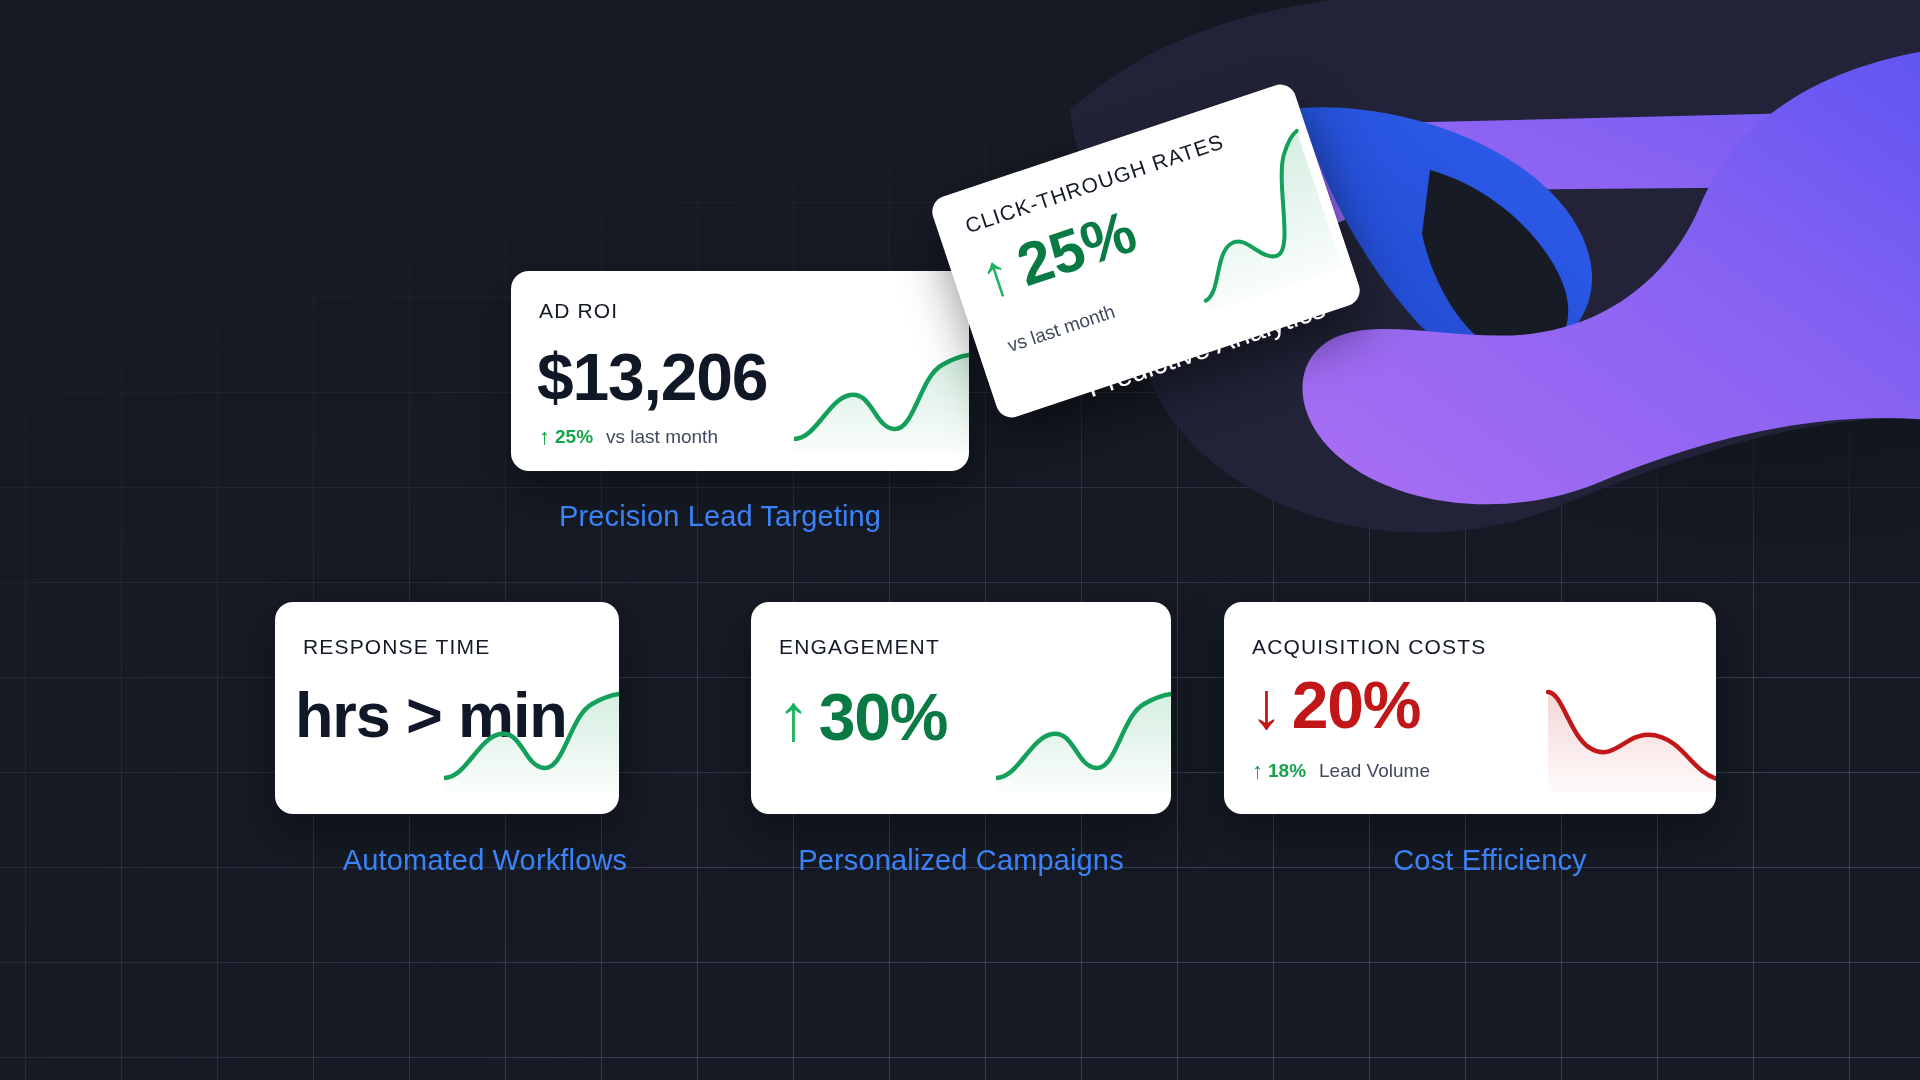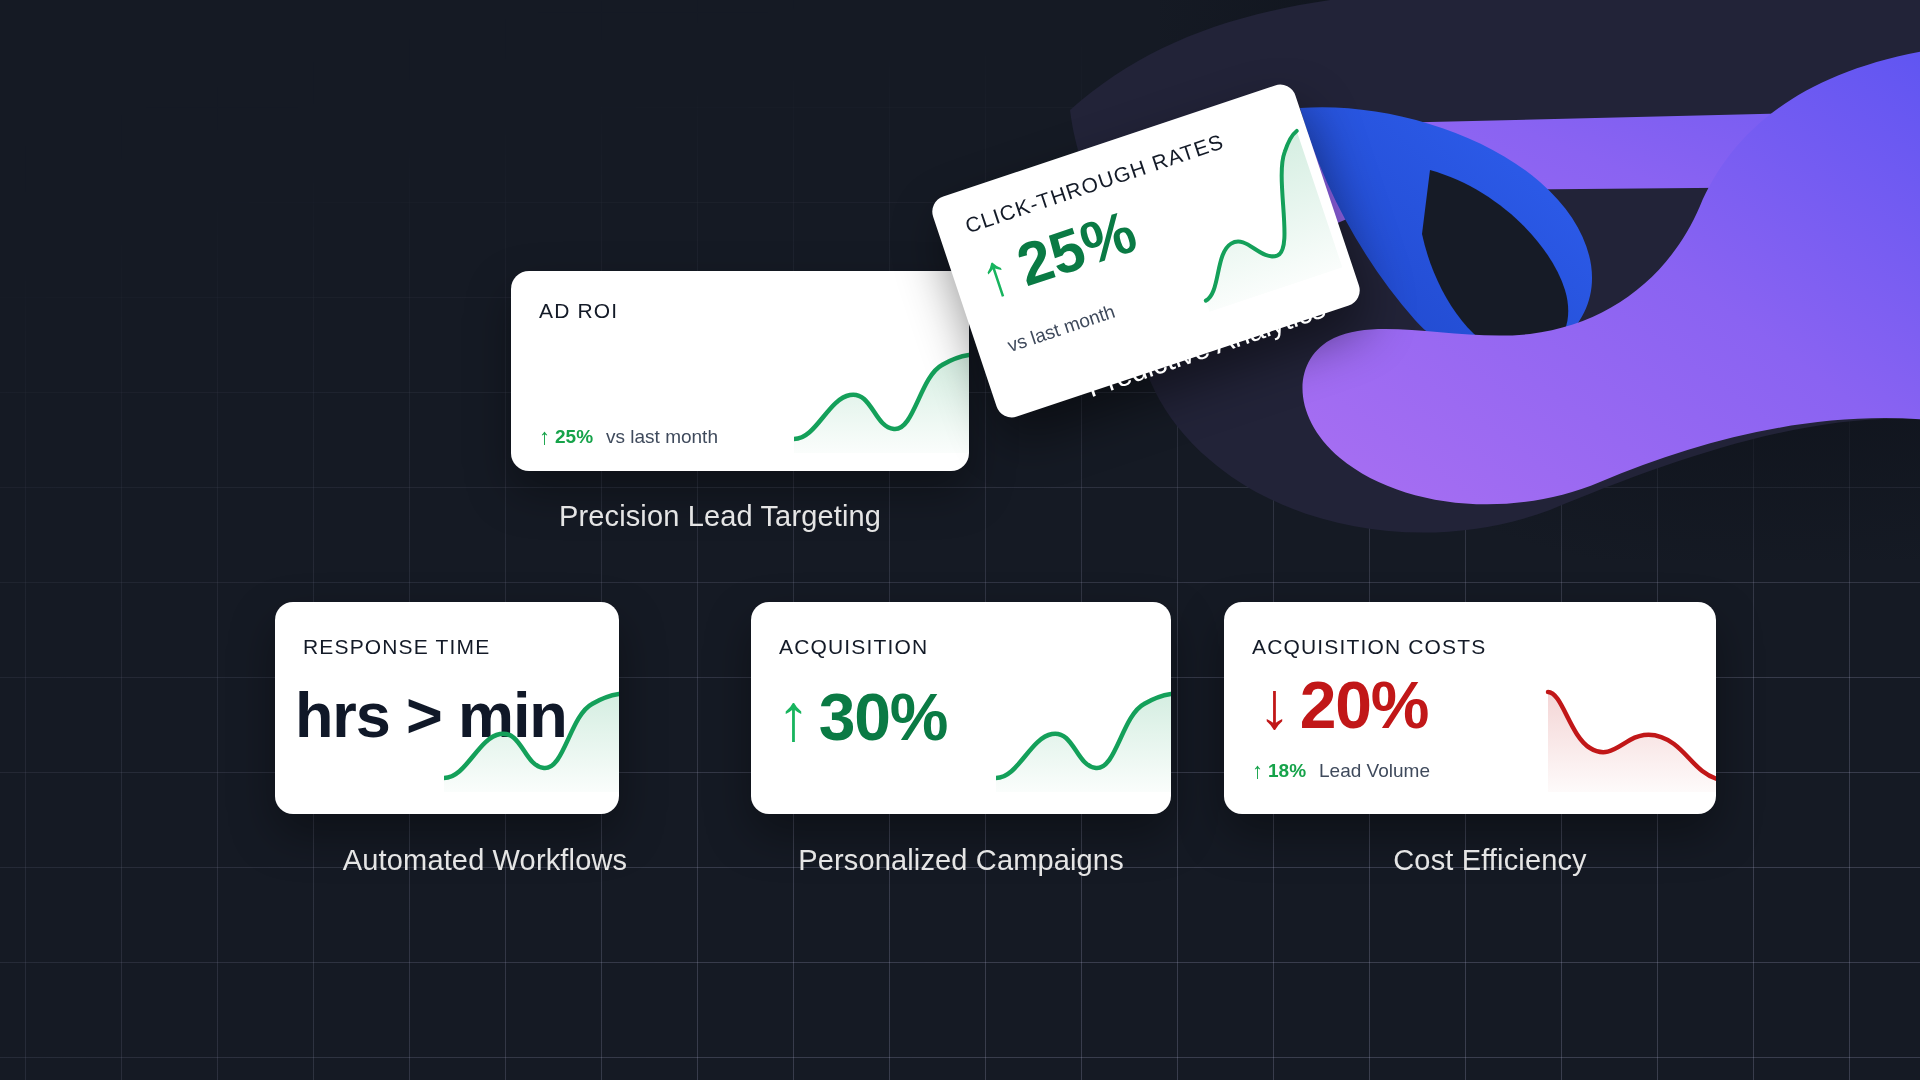--- a/index.html
+++ b/index.html
@@ -56,21 +56,21 @@
   .card-value {
     position: absolute;
     font-size: 66px;
     font-weight: 700;
     color: #101828;
     letter-spacing: -0.018em;
     white-space: nowrap;
     line-height: 1;
   }
   .card-value.green { color: #0a7a44; }
-  .card-value.red   { color: #c11718; margin-left: 8px; }
+  .card-value.red   { color: #c11718; }
   .value-arrow {
     display: inline-block;
     vertical-align: baseline;
     margin-right: 10px;
     font-weight: 700;
   }
   .arrow-up-big   { color: #18b45e; }
   .arrow-down-big { color: #c11718; }
 
   .card-foot {
@@ -82,21 +82,21 @@
   .foot-arrow { color: #16a34a; font-size: 22px; line-height:1; margin-right: 5px; font-weight: 700;}
   .foot-pct   { color: #16a34a; font-weight: 600; margin-right: 13px; }
   .foot-note  { color: #3f4a5c; }
 
   .spark { position: absolute; }
   .spark svg { display:block; }
 
   
   .caption {
     position: absolute;
-    color: #e5e5e5;
+    color: #3b82f6;
     font-size: 29px;
     letter-spacing: 0.005em;
     white-space: nowrap;
     text-align: center;
   }
 
   
   .tilted {
     position: absolute;
     left: 955px; top: 135px;
@@ -176,20 +176,21 @@
                C 600 530, 490 518, 430 468
                C 380 426, 382 368, 424 348
                C 470 326, 548 352, 620 344
                C 700 334, 760 286, 790 216
                C 818 150, 880 84, 1020 60 Z"></path>
     </svg>
   </div>
 
   <div class="card" style="left:511px; top:271px; width:418px; height:200px;padding-left:40px;">
     <div class="card-label" style="left:28px; top:28px;">AD ROI</div>
+    <div class="card-value" style="left:26px; top:73px;">$13,206</div>
     <div class="spark" style="right:0px; bottom:18px; width:175px; height:110px;">
       <svg width="175" height="110" viewBox="0 0 175 110">
         <defs>
           <linearGradient id="fillG1" x1="0" y1="0" x2="0" y2="1">
             <stop offset="0%" stop-color="#14a05a" stop-opacity="0.18"></stop>
             <stop offset="100%" stop-color="#14a05a" stop-opacity="0.02"></stop>
           </linearGradient>
         </defs>
         <path d="M0 96 C 22 96, 34 56, 56 52 C 78 48, 80 84, 100 86 C 120 88, 126 34, 148 22 C 160 15, 168 13, 175 12 L175 110 L0 110 Z" fill="url(#fillG1)"></path>
         <path d="M0 96 C 22 96, 34 56, 56 52 C 78 48, 80 84, 100 86 C 120 88, 126 34, 148 22 C 160 15, 168 13, 175 12" fill="none" stroke="#14a05a" stroke-width="4.5" stroke-linecap="round"></path>
@@ -236,21 +237,21 @@
           </linearGradient>
         </defs>
         <path d="M0 96 C 22 96, 34 56, 56 52 C 78 48, 80 84, 100 86 C 120 88, 126 34, 148 22 C 160 15, 168 13, 175 12 L175 110 L0 110 Z" fill="url(#fillG3)"></path>
         <path d="M0 96 C 22 96, 34 56, 56 52 C 78 48, 80 84, 100 86 C 120 88, 126 34, 148 22 C 160 15, 168 13, 175 12" fill="none" stroke="#14a05a" stroke-width="4.5" stroke-linecap="round"></path>
       </svg>
     </div>
   </div>
   <div class="caption" style="left:275px; top:844px; width:420px;">Automated Workflows</div>
 
   <div class="card" style="left:751px; top:602px; width:420px; height:212px;">
-    <div class="card-label" style="left:28px; top:33px;">ACQUISITION</div>
+    <div class="card-label" style="left:28px; top:33px;">ENGAGEMENT</div>
     <div class="card-value green" style="left:26px; top:82px;">
       <span class="value-arrow arrow-up-big">↑</span><span>30%</span>
     </div>
     <div class="spark" style="right:0px; bottom:22px; width:175px; height:110px;">
       <svg width="175" height="110" viewBox="0 0 175 110">
         <defs>
           <linearGradient id="fillG4" x1="0" y1="0" x2="0" y2="1">
             <stop offset="0%" stop-color="#14a05a" stop-opacity="0.18"></stop>
             <stop offset="100%" stop-color="#14a05a" stop-opacity="0.02"></stop>
           </linearGradient>

